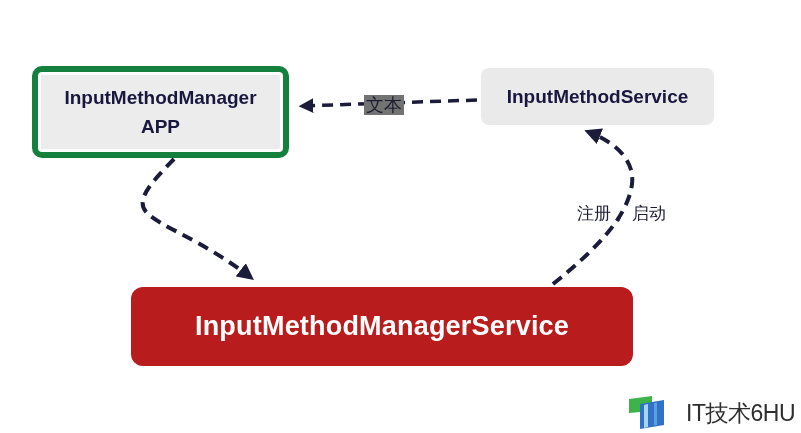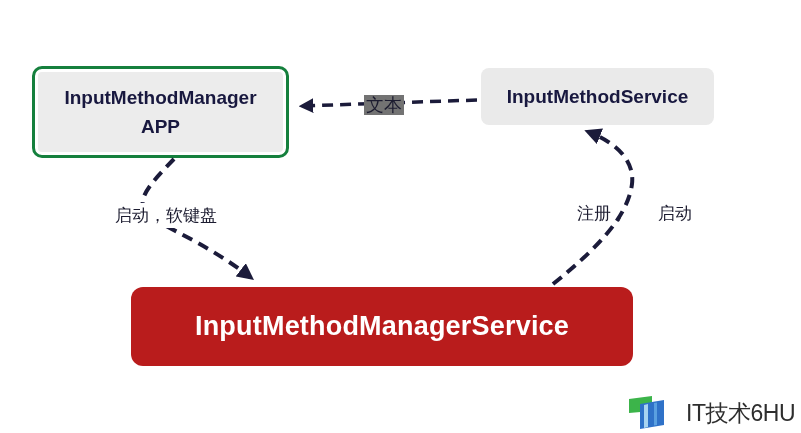--- a/index.html
+++ b/index.html
@@ -16,21 +16,21 @@
     display: flex;
     flex-direction: column;
     align-items: center;
     justify-content: center;
     text-align: center;
     box-sizing: border-box;
   }
   .node-app {
     left: 32px; top: 66px; width: 257px; height: 92px;
     background: #ececec;
-    border: 3px solid #15803d;
+    border: 6px solid #15803d;
     border-radius: 10px;
     box-shadow: inset 0 0 0 3px #ffffff;
     color: #18183f;
     font-size: 19px;
     font-weight: 600;
     line-height: 29px;
   }
   .node-ims {
     left: 481px; top: 68px; width: 233px; height: 57px;
     background: #eaeaea;
@@ -68,21 +68,21 @@
   }
   .edge-label-text span { background: #737373; padding: 0 2px; }
   .edge-label-left {
     left: 112px; top: 203px;
     background: #ffffff;
     padding: 1px 3px;
   }
   .edge-label-right {
     left: 577px; top: 202px;
     display: flex;
-    gap: 30px;
+    gap: 4px;
   }
   .watermark {
     position: absolute;
     right: 6px; bottom: 2px;
     display: flex;
     align-items: center;
     gap: 17px;
     z-index: 3;
   }
   .watermark-text {
@@ -120,21 +120,20 @@
 
     <path d="M 174 159 C 152 182 134 200 147 213 C 161 227 202 240 250 277" fill="none" stroke="#1b1b3a" stroke-width="4" stroke-dasharray="11 7" marker-end="url(#arrowhead)"></path>
 
     <path d="M 553 284 C 598 248 628 216 632 184 C 635 158 612 141 589 132" fill="none" stroke="#1b1b3a" stroke-width="4" stroke-dasharray="11 7" marker-end="url(#arrowhead)"></path>
   </svg>
 
   <div class="edge-label edge-label-text">
     <span>文本</span>
   </div>
 
-  <div class="edge-label edge-label-left">启动，软键盘</div>
 
   <div class="edge-label edge-label-right">
     <span>注册，</span>
     <span>启动</span>
   </div>
 
   <div class="watermark">
     <svg width="41" height="36" viewBox="0 0 41 36" xmlns="http://www.w3.org/2000/svg">
       <polygon points="1,4 24,1 24,16 1,18" fill="#3cb44a"></polygon>
       <polygon points="12,9 36,5 36,30 12,34" fill="#2f72c8"></polygon>

